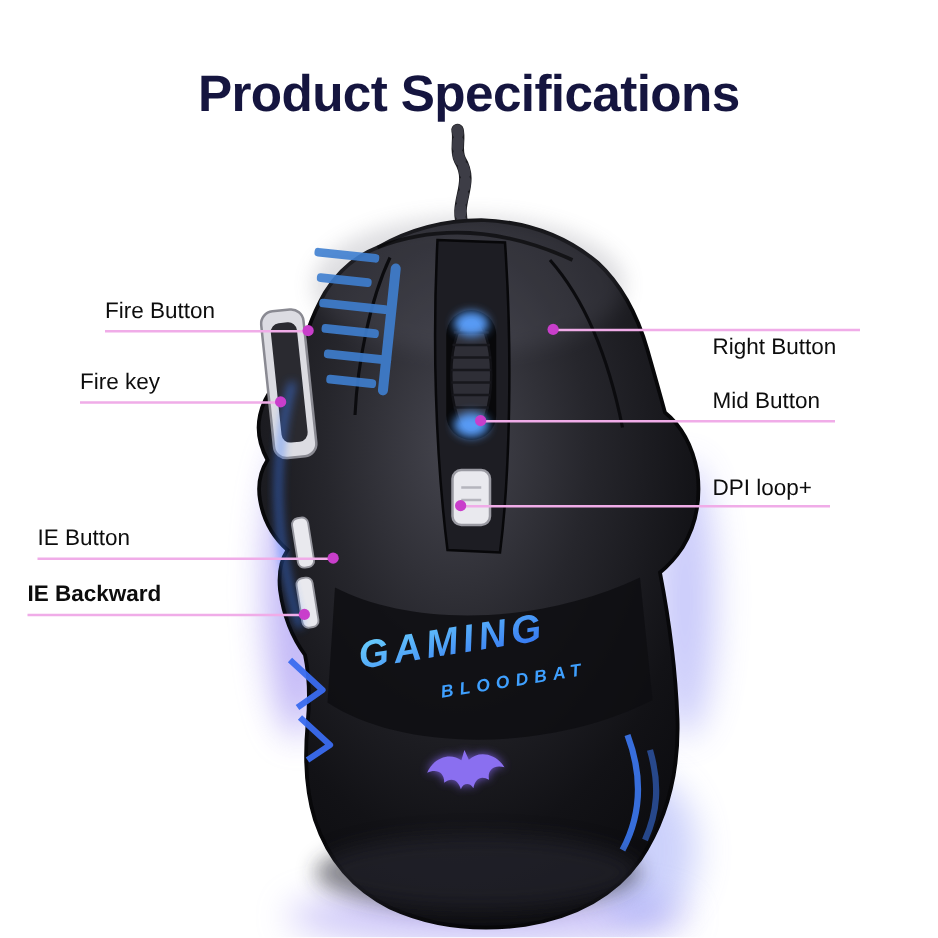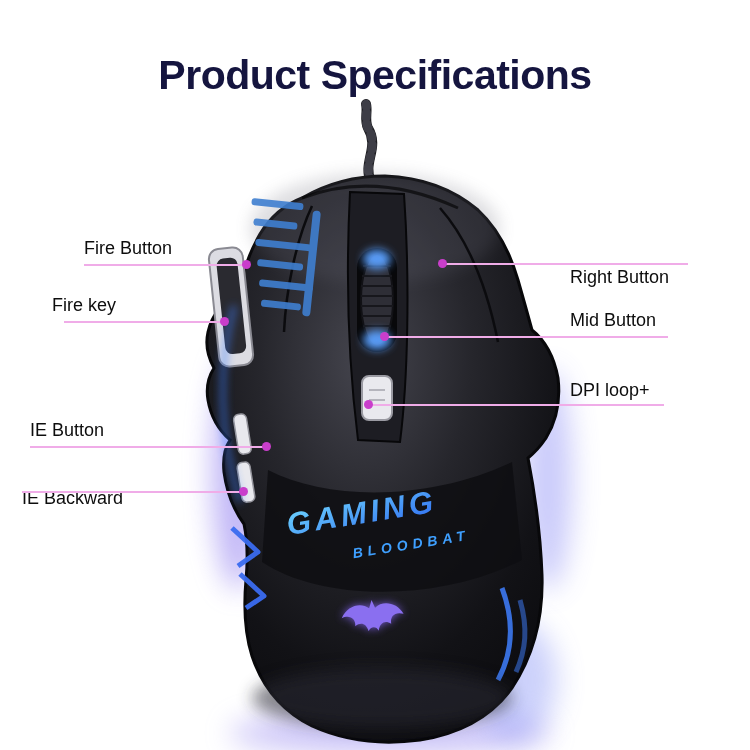--- a/index.html
+++ b/index.html
@@ -156,29 +156,29 @@
       </g>
 
       <ellipse cx="382" cy="698" rx="130" ry="30" fill="#2a2a34" opacity="0.55" filter="url(#blur8)"></ellipse>
     </svg>
   </div>
 
   <div class="callout-label" style="left:84px; top:238px;">Fire Button</div>
   <div class="callout-line" style="left:84px; top:264px; width:163px;"></div>
   <div class="callout-dot" style="left:242px; top:260px;"></div>
 
-  <div class="callout-label" style="left:52px; top:295px;">Fire key</div>
+  <div class="callout-label" style="left:64px; top:295px;">Fire key</div>
   <div class="callout-line" style="left:64px; top:321px; width:160px;"></div>
   <div class="callout-dot" style="left:220px; top:317px;"></div>
 
   <div class="callout-label" style="left:30px; top:420px;">IE Button</div>
   <div class="callout-line" style="left:30px; top:446px; width:237px;"></div>
   <div class="callout-dot" style="left:262px; top:442px;"></div>
 
-  <div class="callout-label" style="left:22px; top:488px;">IE Backward</div>
+  <div class="callout-label" style="left:22px; top:465px;font-weight:bold;">IE Backward</div>
   <div class="callout-line" style="left:22px; top:491px; width:222px;"></div>
   <div class="callout-dot" style="left:239px; top:487px;"></div>
 
   <div class="callout-label" style="left:570px; top:255px;margin-top:12px;">Right Button</div>
   <div class="callout-line" style="left:443px; top:263px; width:245px;"></div>
   <div class="callout-dot" style="left:438px; top:259px;"></div>
 
   <div class="callout-label" style="left:570px; top:310px;">Mid Button</div>
   <div class="callout-line" style="left:385px; top:336px; width:283px;"></div>
   <div class="callout-dot" style="left:380px; top:332px;"></div>

